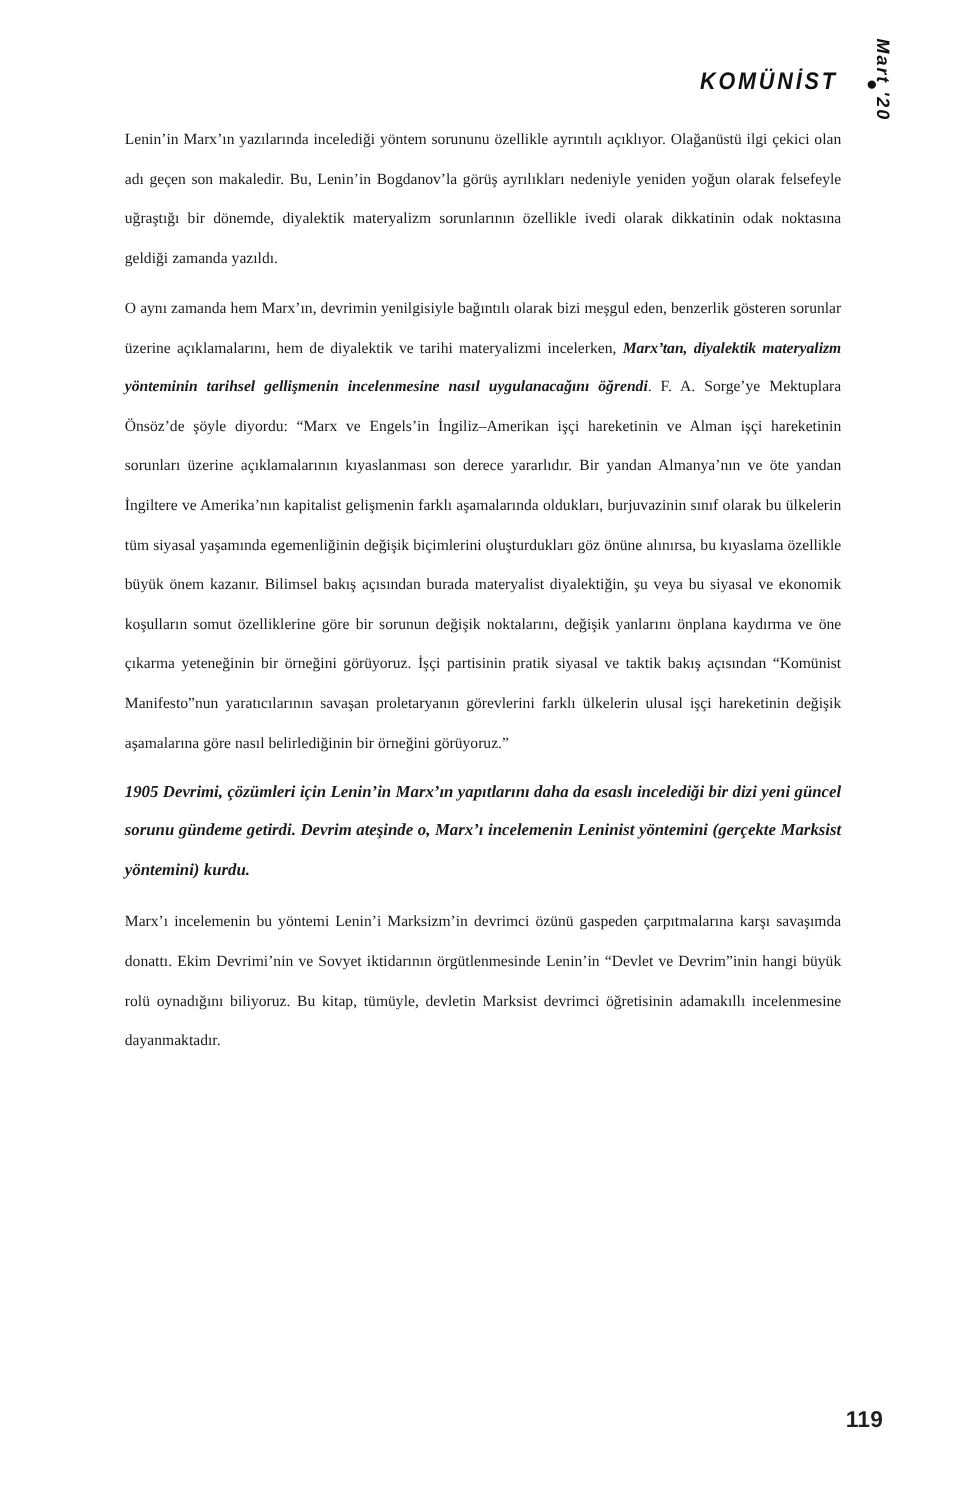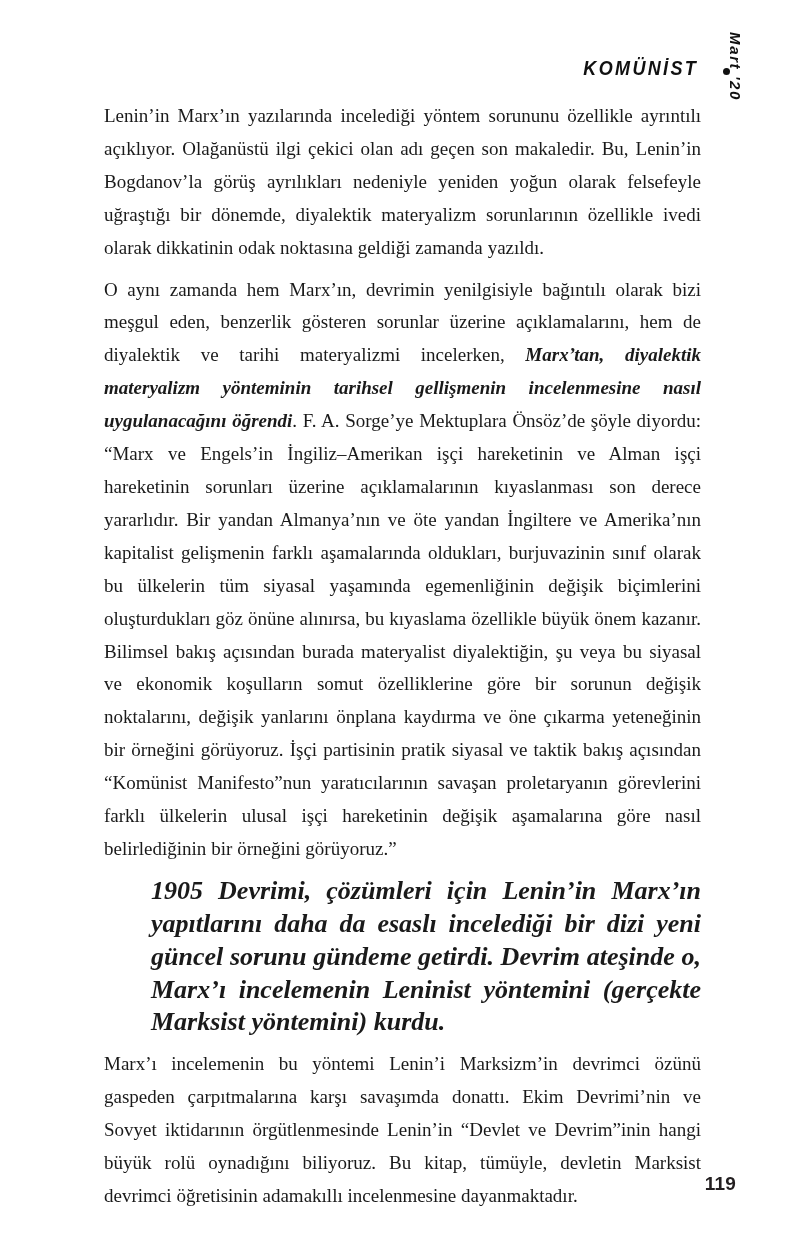--- a/index.html
+++ b/index.html
@@ -80,42 +80,41 @@
     position: absolute;
     left: 104px;
     top: 100px;
     width: 597px;
   }
 
   p.para {
     margin: 0;
     text-align: justify;
     text-justify: inter-word;
-    font-size: 19px;
+    font-size: 13px;
     line-height: 32.9px;
     hyphens: manual;
     word-spacing: 0.1px;
   }
   p.para + p.para {
     margin-top: 10px;
   }
   p.para.tight + p.para.tight {
     margin-top: 9px;
   }
 
   .bi {
     font-weight: 700;
     font-style: italic;
   }
 
   p.para.all-bi {
     font-weight: 700;
     font-style: italic;
-    font-size: 26px;
-    margin-left: 47px;
+    font-size: 14px;
   }
 
   
   .folio {
     position: absolute;
     right: 62px;
     bottom: 48px;
     font-family: "Liberation Sans", "DejaVu Sans", sans-serif;
     font-weight: 700;
     font-size: 19px;

